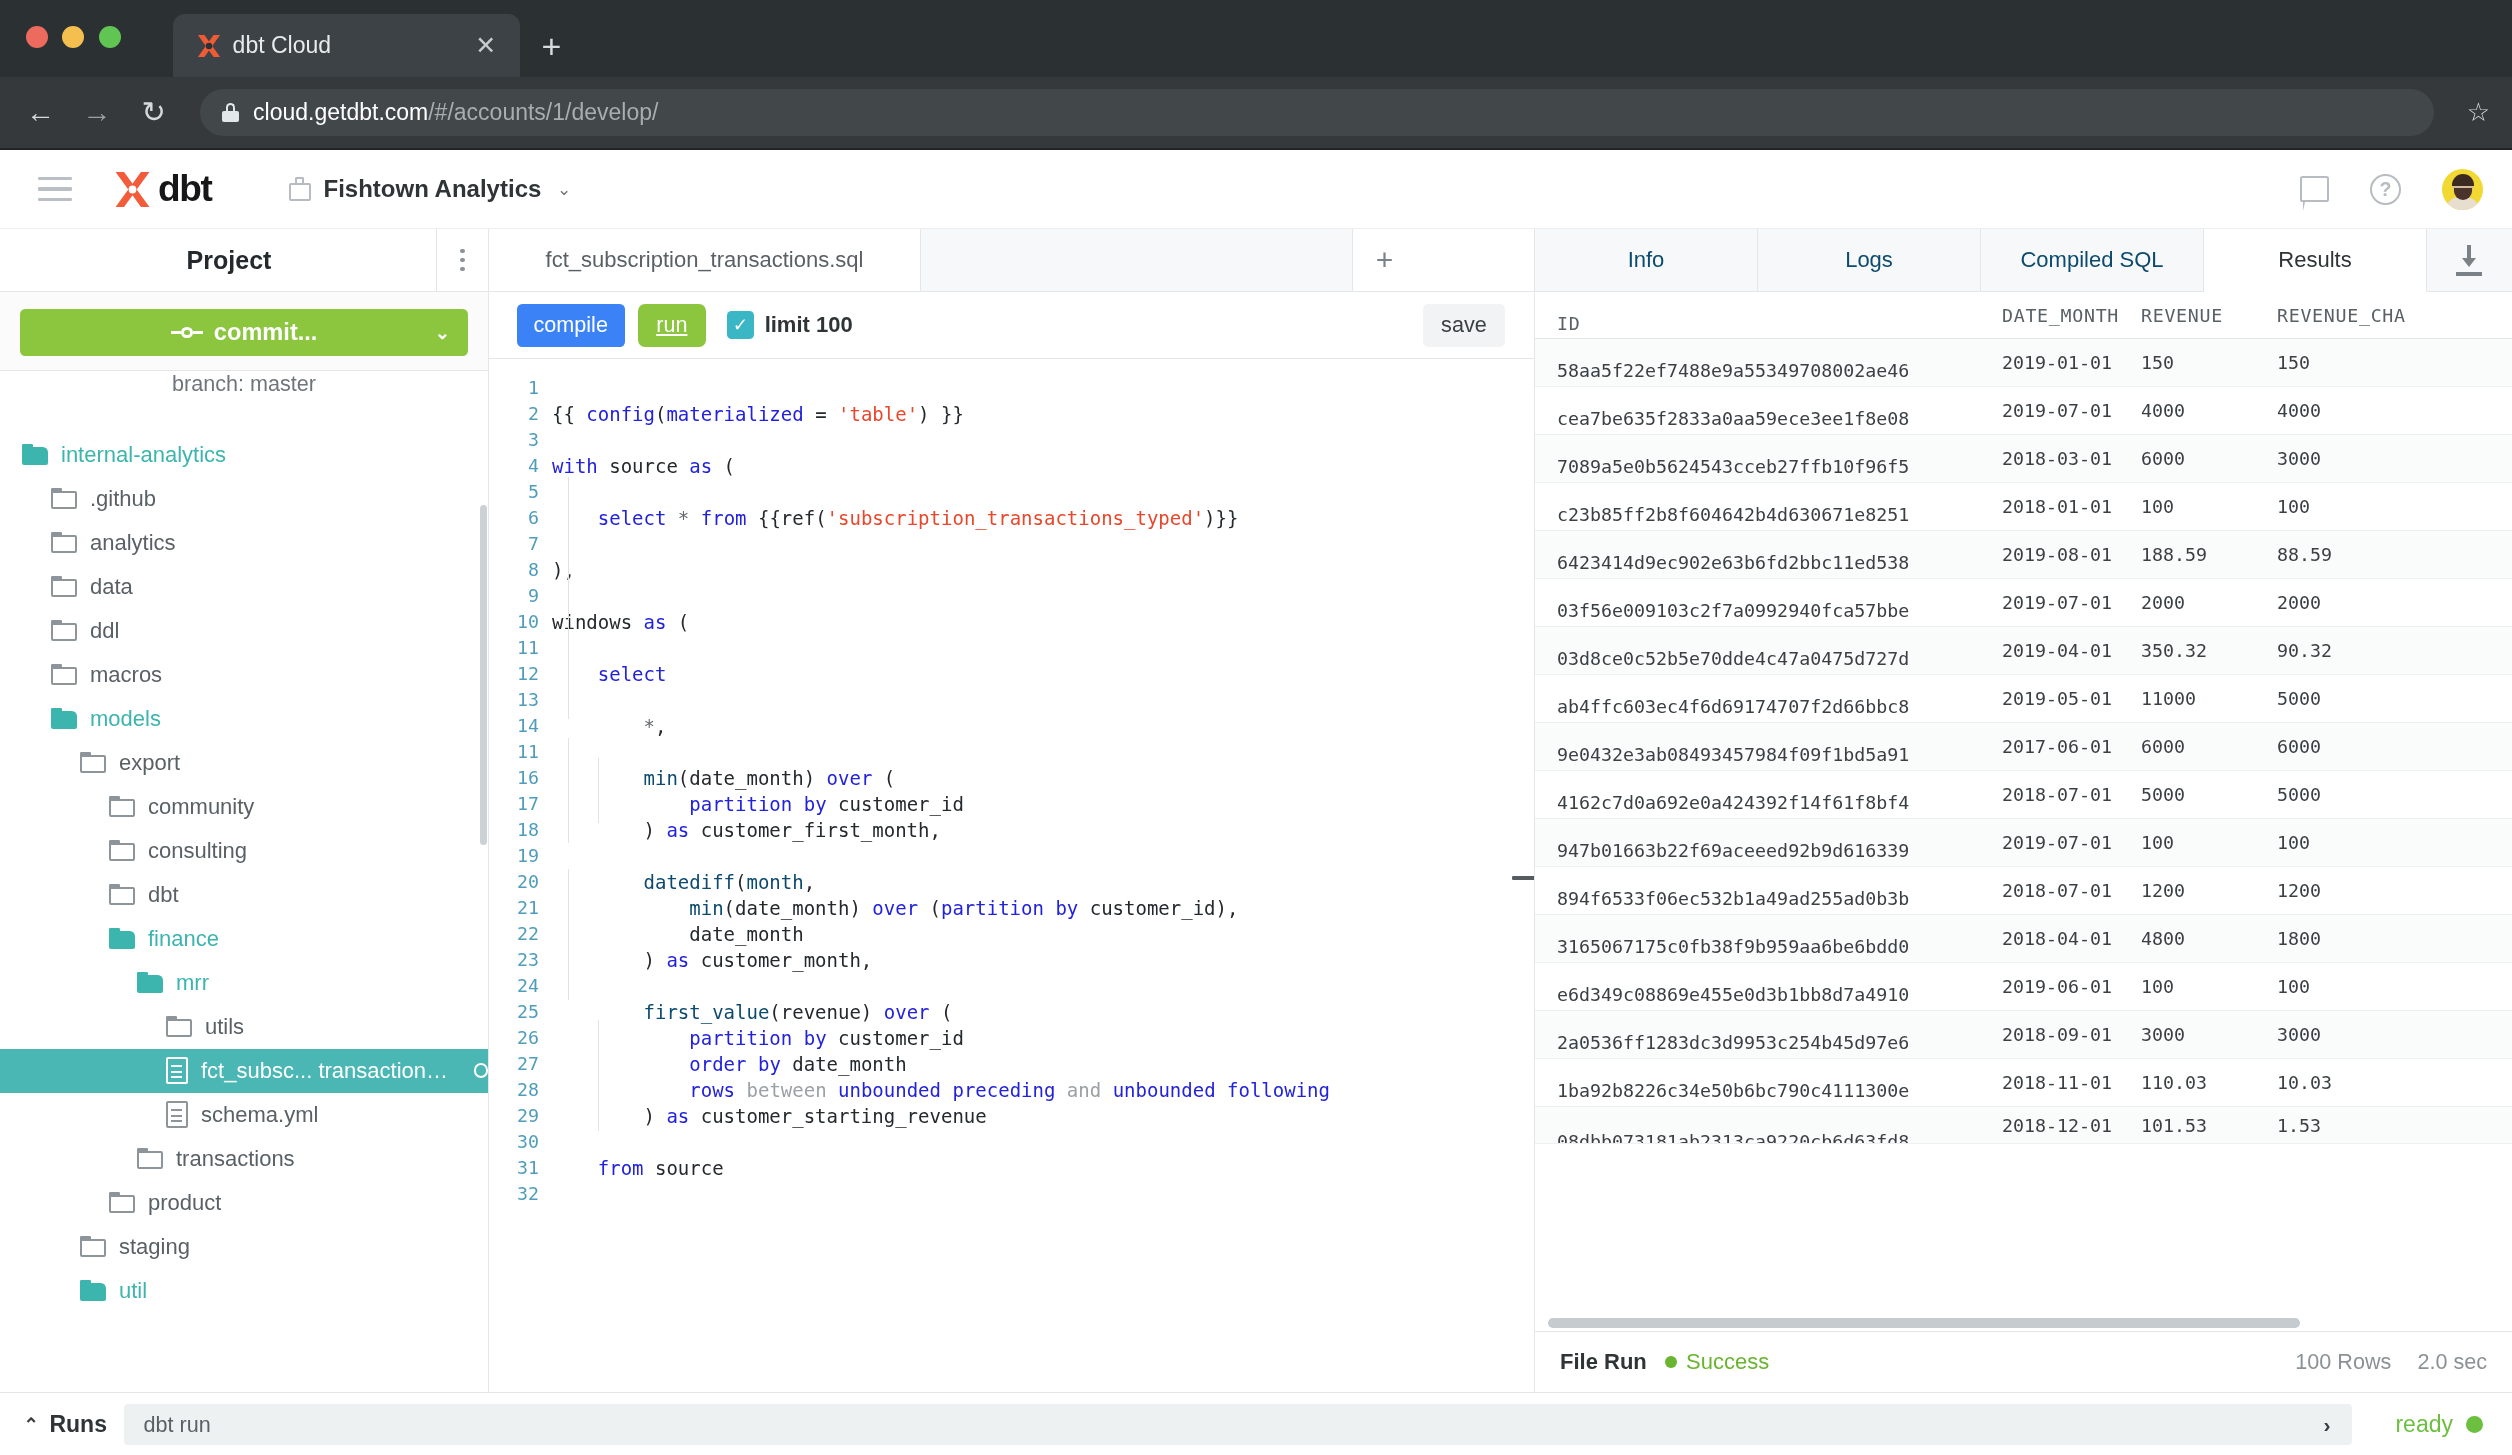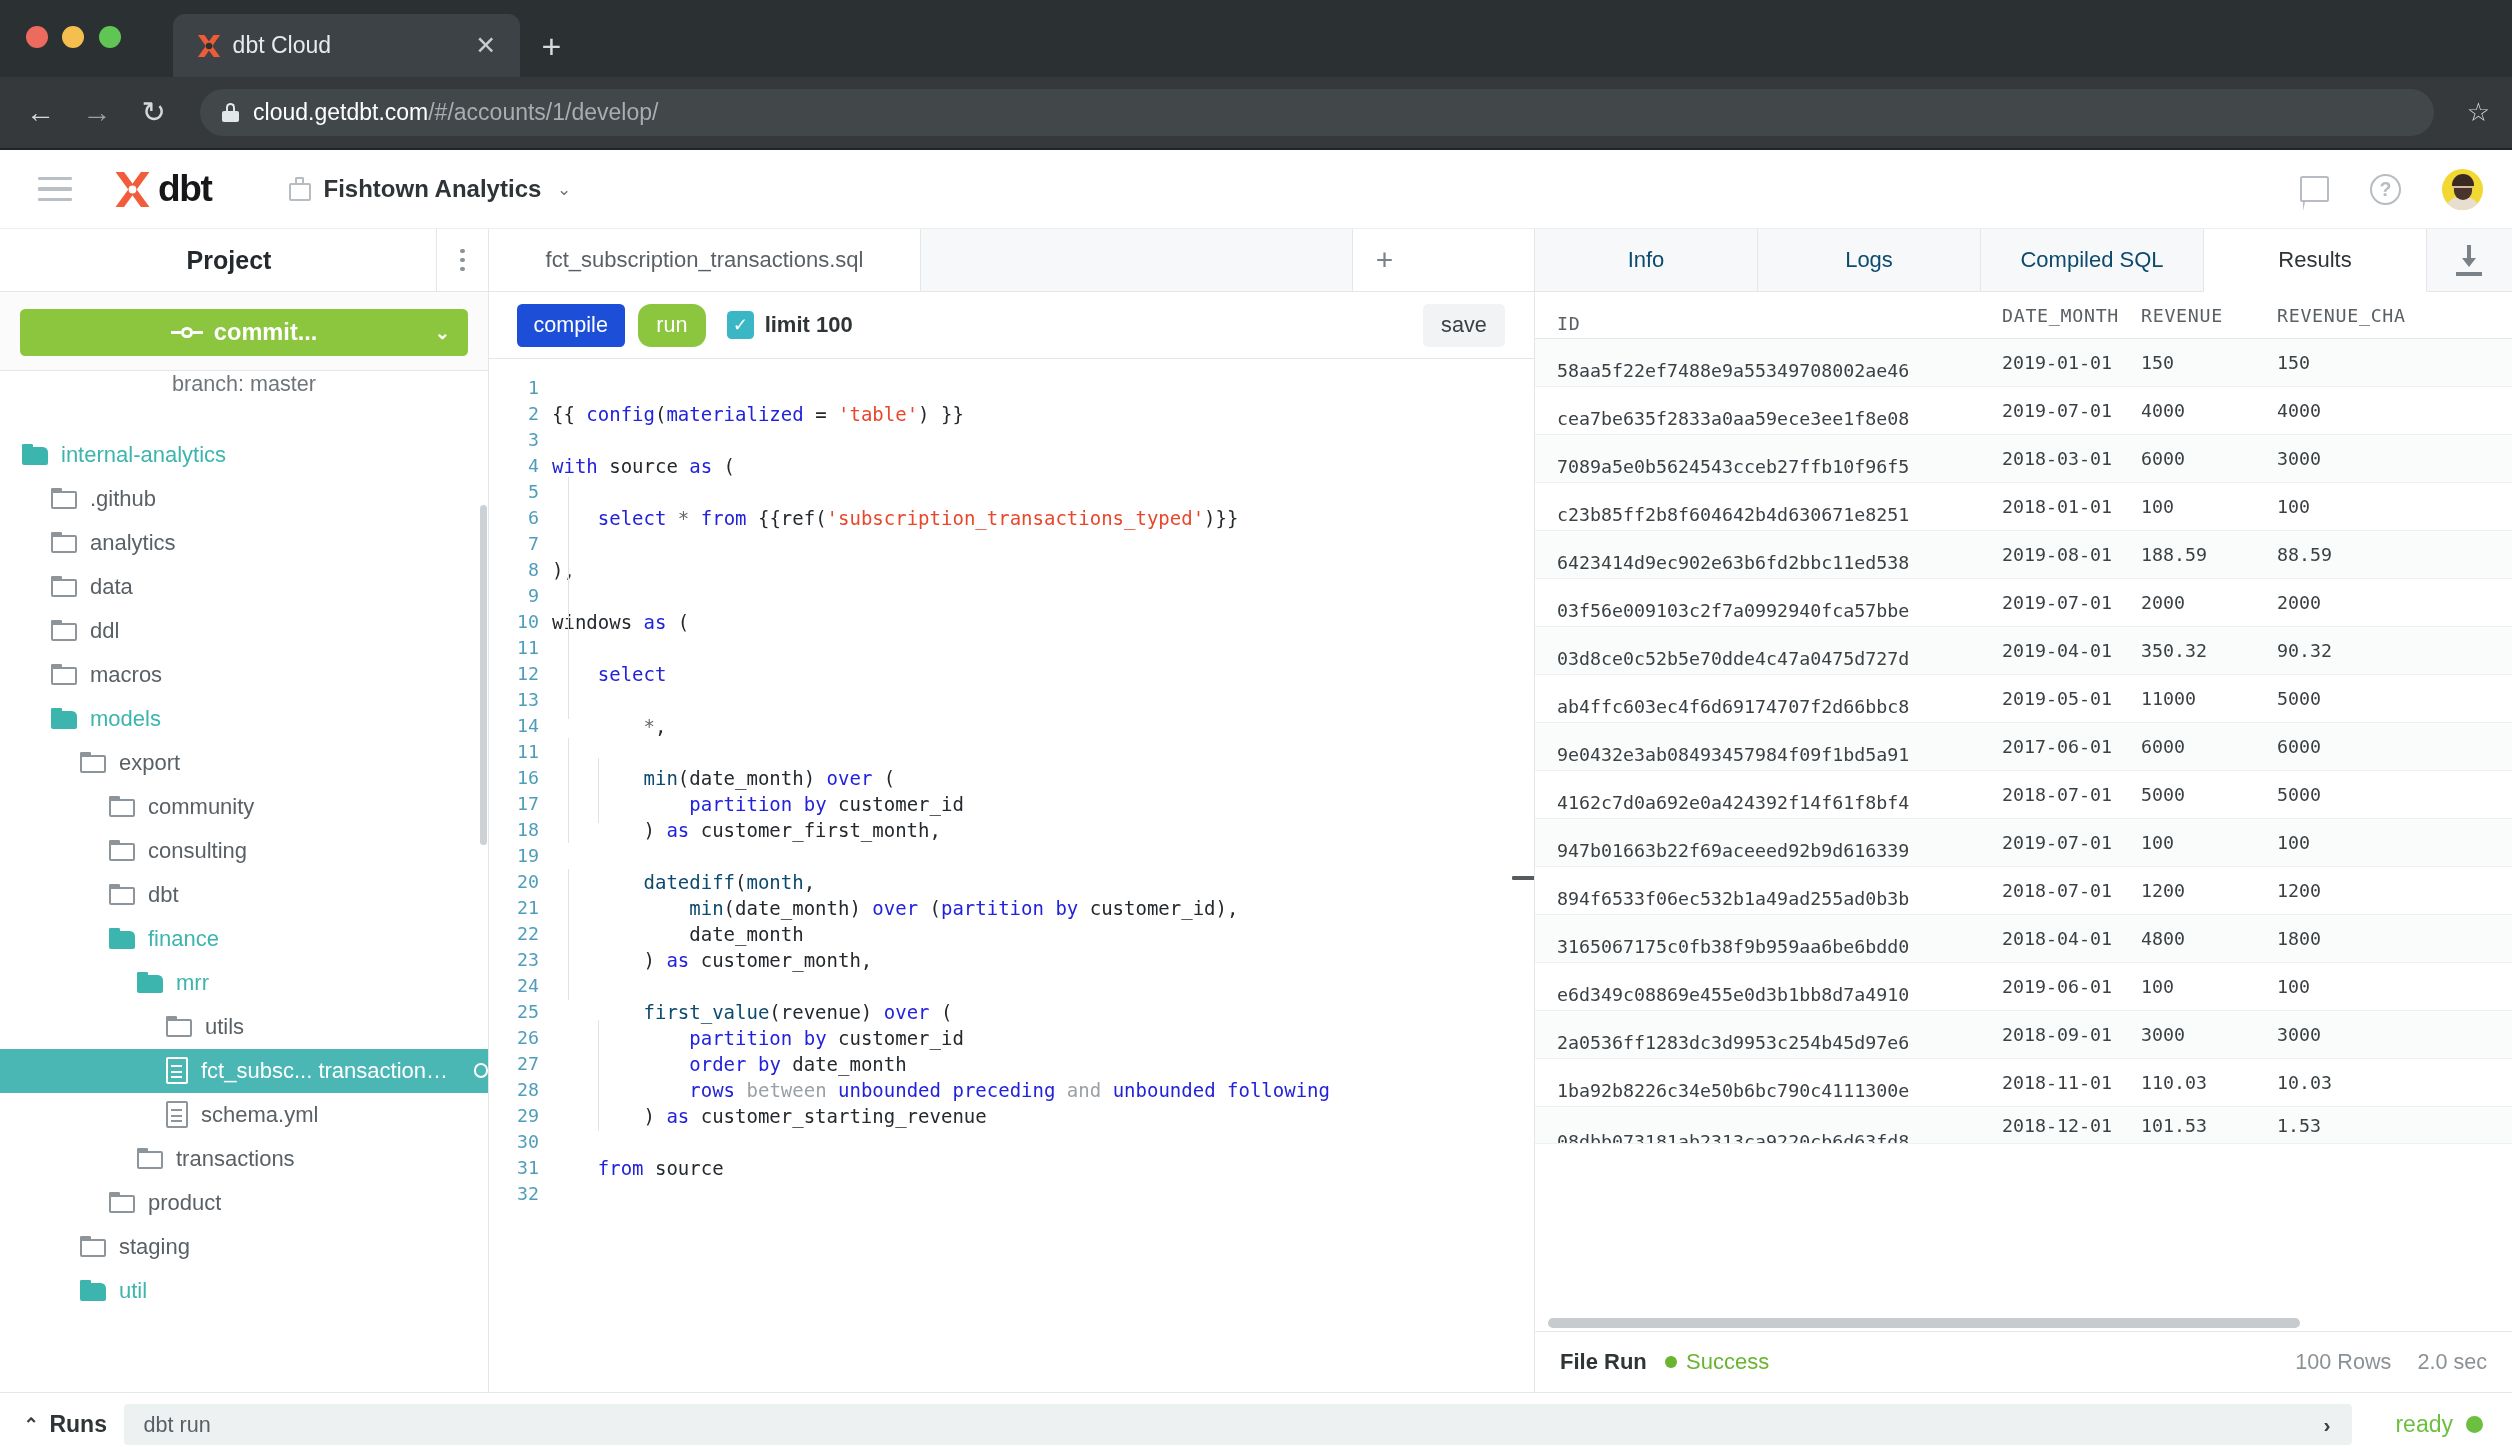--- a/index.html
+++ b/index.html
@@ -130,22 +130,22 @@
   
   .editor-col { flex: 1; min-width: 0; display: flex; flex-direction: column; border-right: 1.3px solid #e4e7ea; position: relative; }
   .tabrow { height: 63px; display: flex; align-items: stretch; border-bottom: 1.3px solid #e4e7ea; background: #fff; }
   .file-tab {
     min-width: 432px; display: flex; align-items: center; justify-content: center;
     font-size: 22px; color: #5a6166; border-right: 1.3px solid #e4e7ea; padding: 0 26px;
   }
   .tab-blank { width: 432px; background: #f7f8f9; border-right: 1.3px solid #e4e7ea; }
   .tab-add { width: 63px; display: flex; align-items: center; justify-content: center; font-size: 30px; color: #7b8287; font-weight: 300; }
   .toolbar { height: 67px; display: flex; align-items: center; padding: 0 29px 0 27.5px; gap: 13px; border-bottom: 1.3px solid #e4e7ea; background: #fff; }
-  .btn-compile { background: #1d4ed8; color: #fff; border-radius: 5.2px; padding: 8.5px 17px; font-size: 21.6px; }
-  .btn-run { background: #8cc63f; color: #fff; border-radius: 13px; padding: 8.5px 18.3px; font-size: 21.6px; }
+  .btn-compile { background: #3b82f6; color: #fff; border-radius: 5.2px; padding: 8.5px 17px; font-size: 21.6px; }
+  .btn-run { background: #8cc63f; color: #fff; border-radius: 7px; padding: 8.5px 18.3px; font-size: 21.6px; text-decoration: underline; }
   .limit-wrap { display: flex; align-items: center; gap: 10.5px; margin-left: 7.9px; }
   .checkbox { width: 27.5px; height: 27.5px; background: #3bb6c4; border-radius: 4.6px; color: #fff; font-size: 18.3px; display: flex; align-items: center; justify-content: center; }
   .limit-text { font-size: 22px; color: #2f3437; font-weight: 600; }
   .btn-save { margin-left: auto; background: #f1f3f4; color: #3a4044; border-radius: 5.2px; padding: 8.5px 18.3px; font-size: 21.6px; }
 
   .code-area { flex: 1; display: flex; min-height: 0; overflow: hidden; position: relative; background: #fff; }
   .gutter { width: 63px; flex: 0 0 63px; padding-top: 15.7px; text-align: right; padding-right: 13px; }
   .gutter div { height: 26px; line-height: 26px; font-size: 18.3px; color: #4f9dbb; font-family: "DejaVu Sans Mono", monospace; }
   .code {
     flex: 1; padding-top: 15.7px; font-family: "DejaVu Sans Mono", monospace;

